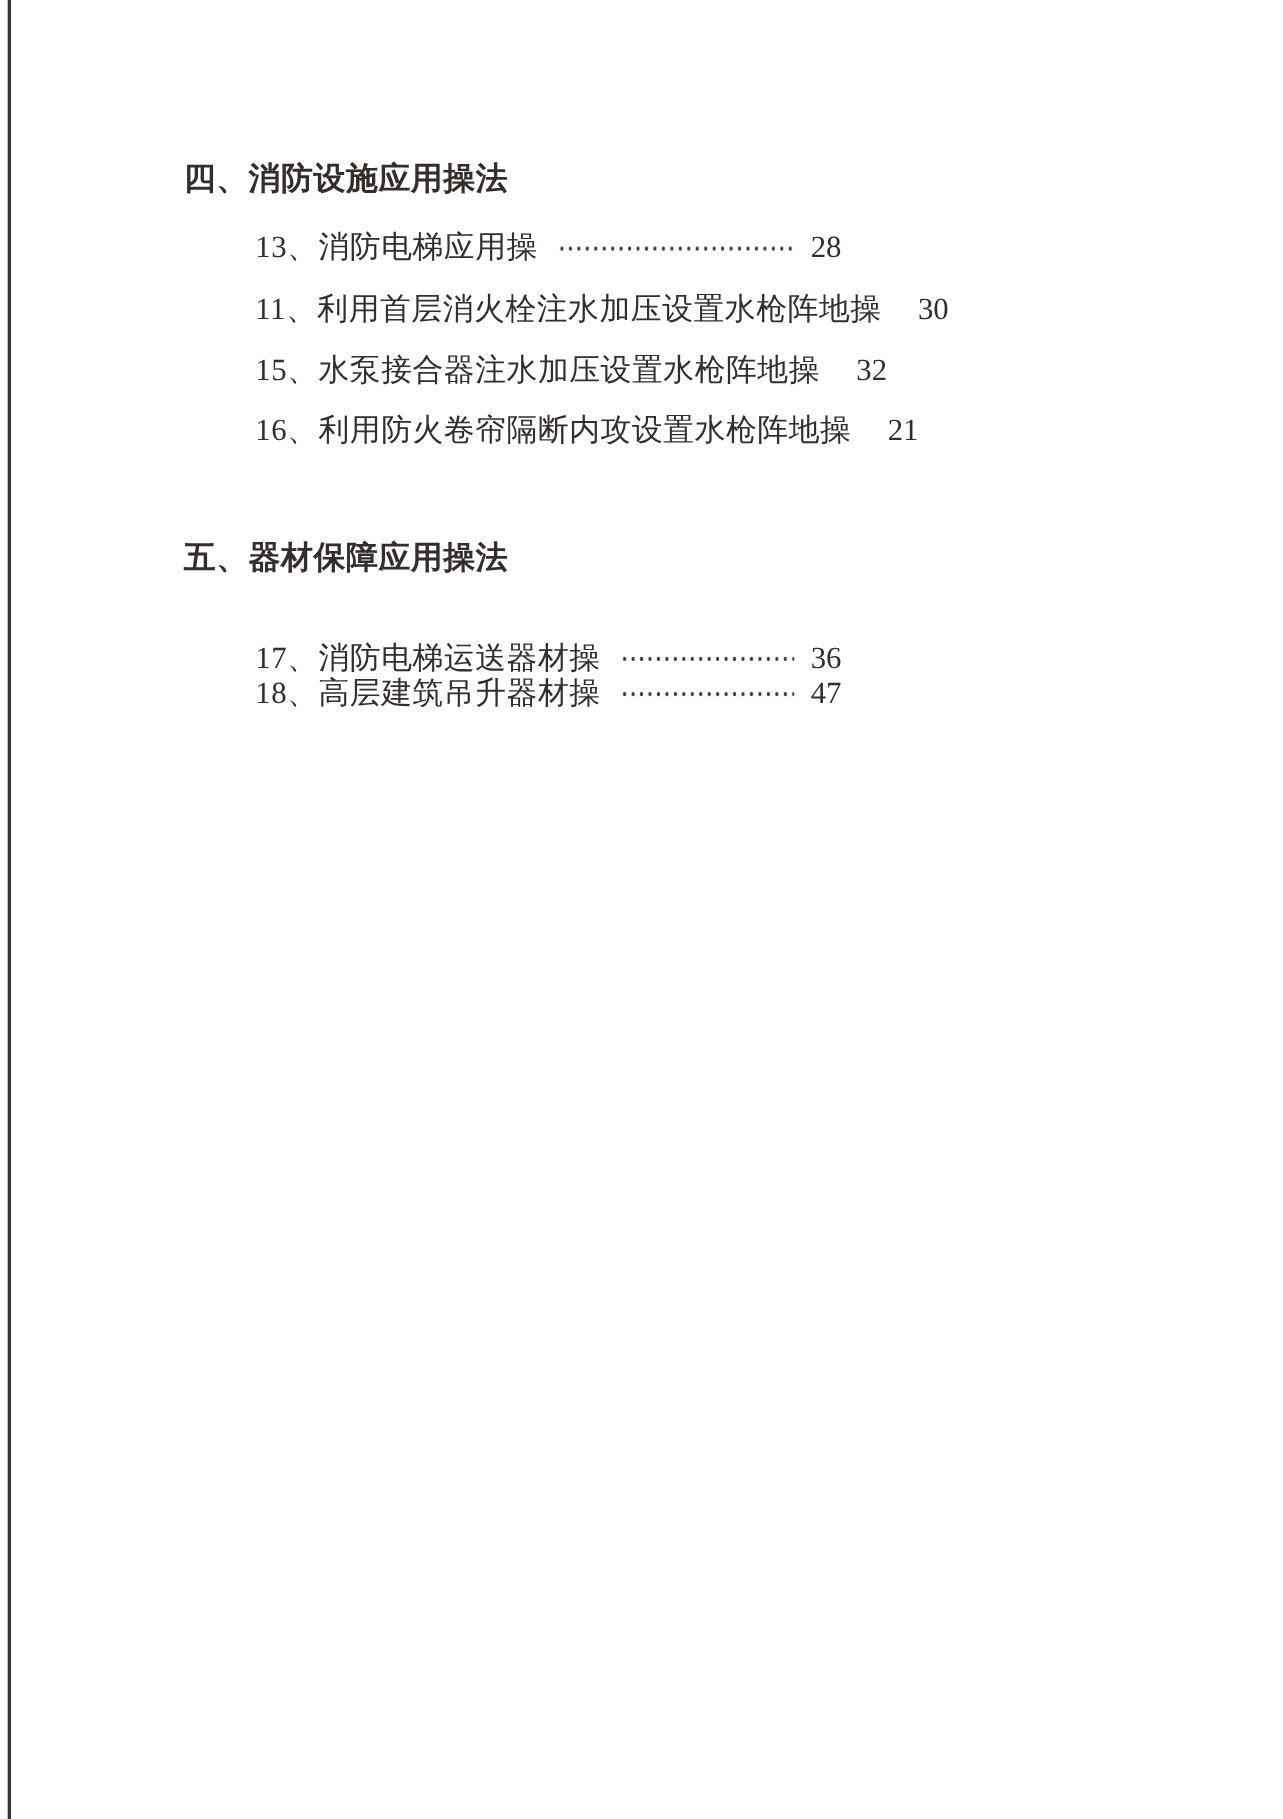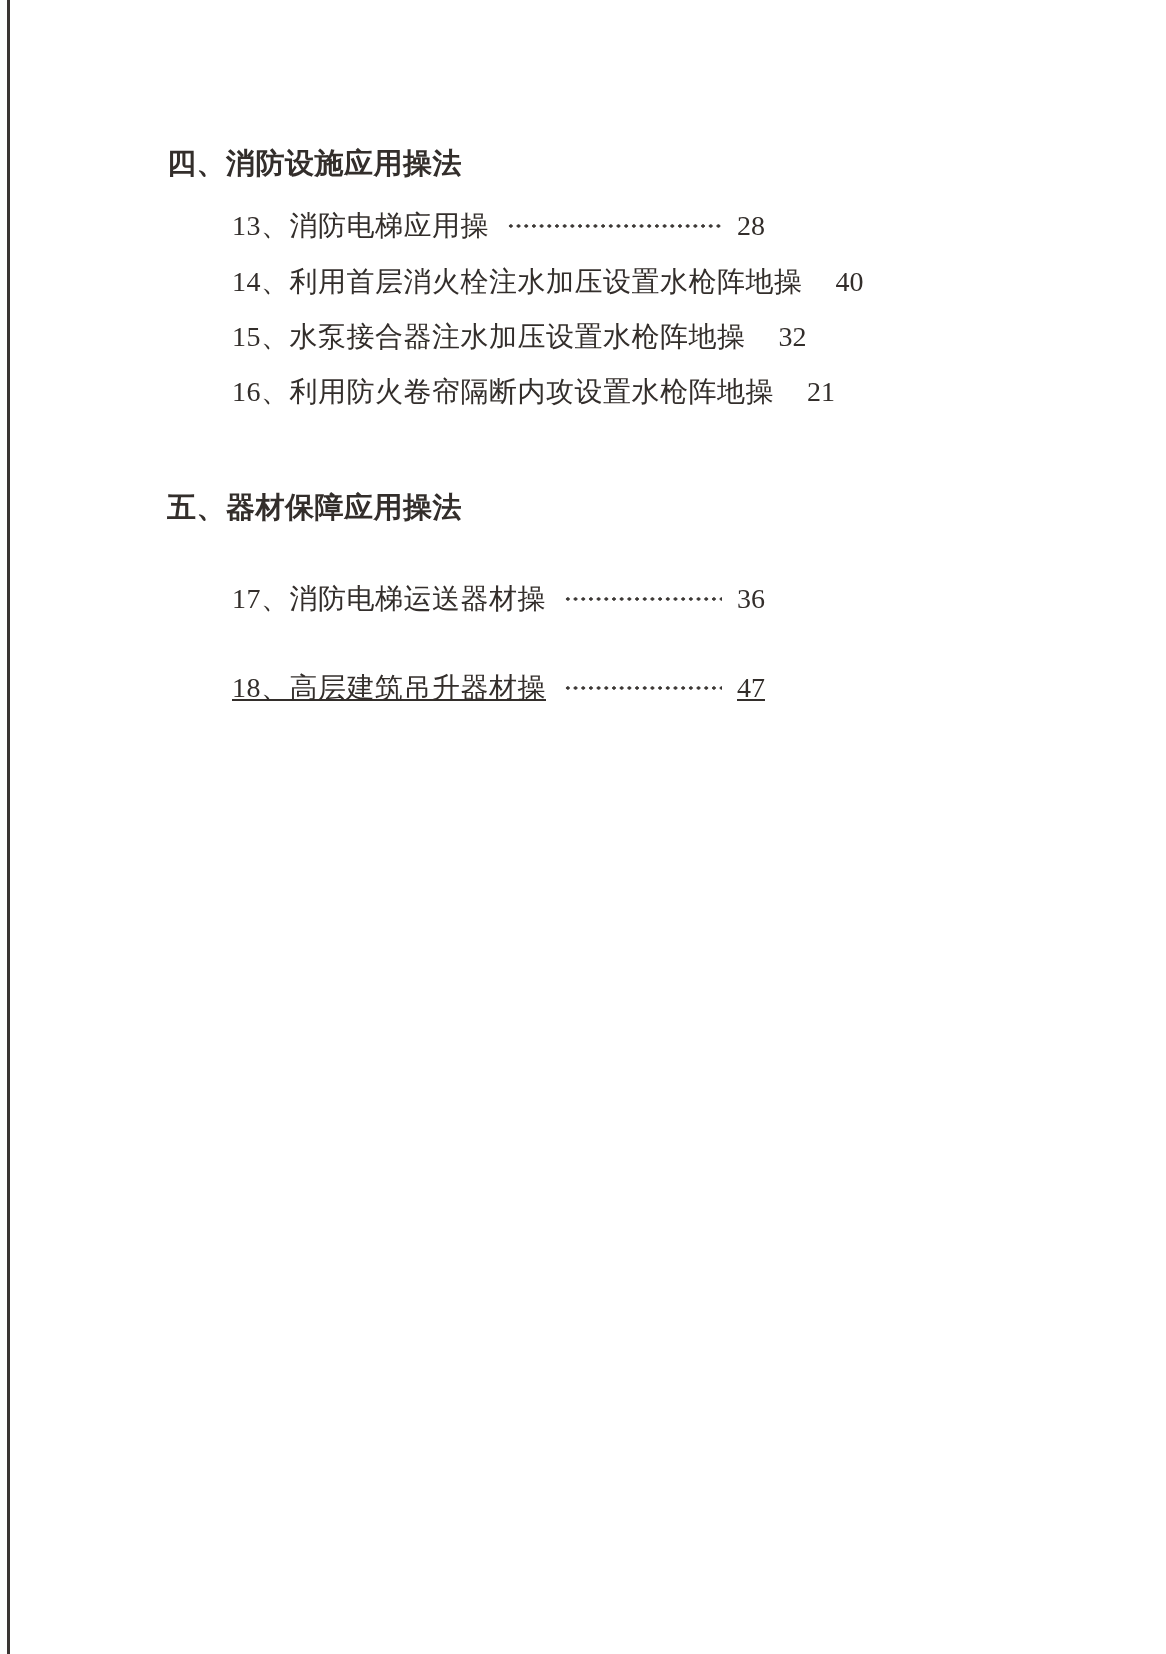--- a/index.html
+++ b/index.html
@@ -51,21 +51,21 @@
     font-size: 28px;
     line-height: 38px;
     color: var(--text, #332e2b);
     gap: 14px;
   }
   #row-13 { top: 207px; }
   #row-14 { top: 263px; }
   #row-15 { top: 318px; }
   #row-16 { top: 373px; }
   #row-17 { top: 580px; }
-  #row-18 { top: 669px; text-decoration: underline; }
+  #row-18 { top: 612px; }
 
   .toc-title {
     white-space: nowrap;
     letter-spacing: 0.5px;
   }
   .toc-dots {
     flex: 1 1 auto;
     margin: 0 1px 0 4px;
     background-image: radial-gradient(circle, var(--dot_leader, #3b3734) 1.5px, transparent 1.8px);
     background-size: 7.7px 38px;
@@ -86,23 +86,23 @@
 
   <h2 class="sec-heading" id="heading-sec4">四、消防设施应用操法</h2>
 
   <div class="toc-row" id="row-13">
     <span class="toc-title">13、消防电梯应用操</span>
     <span class="toc-dots"></span>
     <span class="toc-page">28</span>
   </div>
 
   <div class="toc-row" id="row-14">
-    <span class="toc-title">14、利用首层消火栓注水加压设置水枪阵地操</span>
+    <span class="toc-title">11、利用首层消火栓注水加压设置水枪阵地操</span>
     <span class="toc-dots"></span>
-    <span class="toc-page">40</span>
+    <span class="toc-page">30</span>
   </div>
 
   <div class="toc-row" id="row-15">
     <span class="toc-title">15、水泵接合器注水加压设置水枪阵地操</span>
     <span class="toc-dots"></span>
     <span class="toc-page">32</span>
   </div>
 
   <div class="toc-row" id="row-16">
     <span class="toc-title">16、利用防火卷帘隔断内攻设置水枪阵地操</span>

